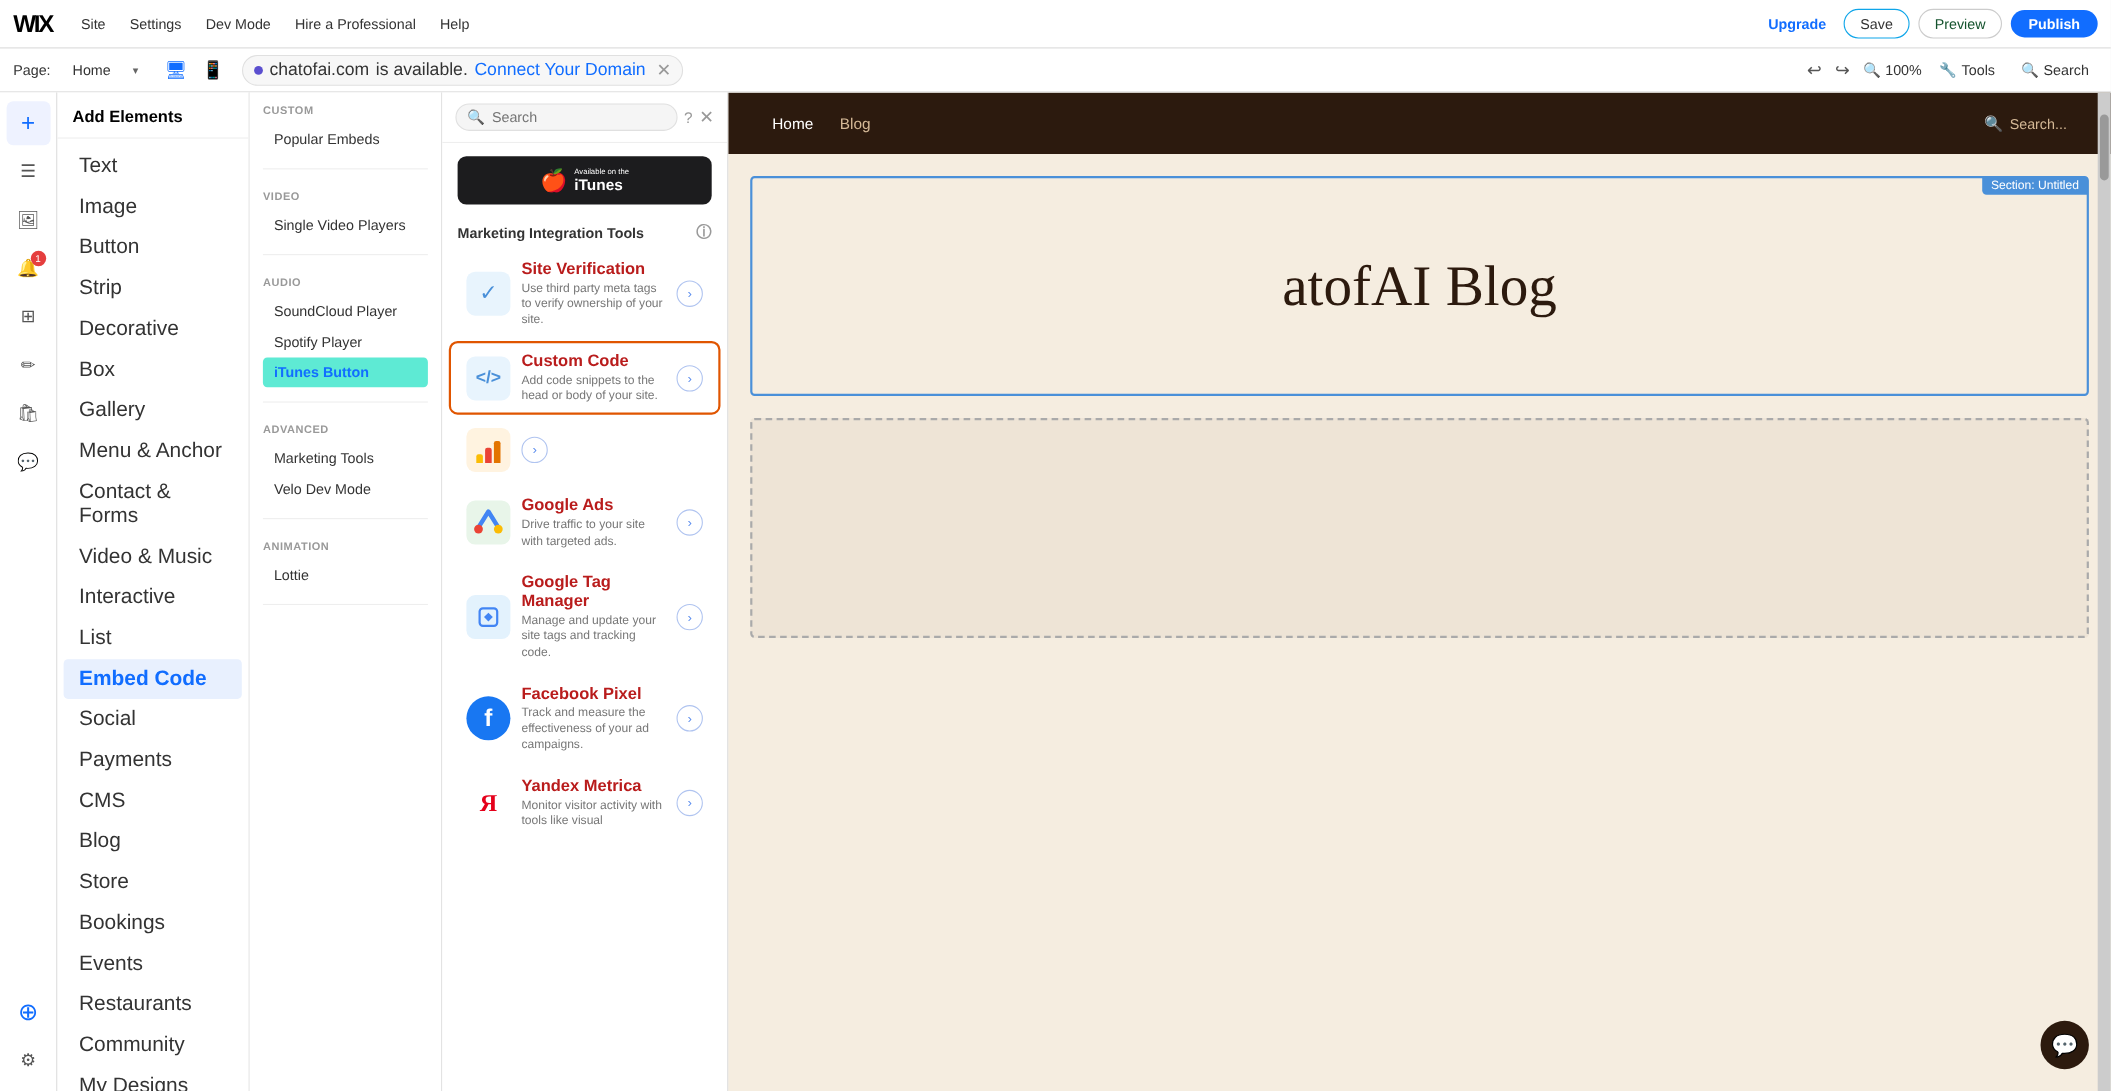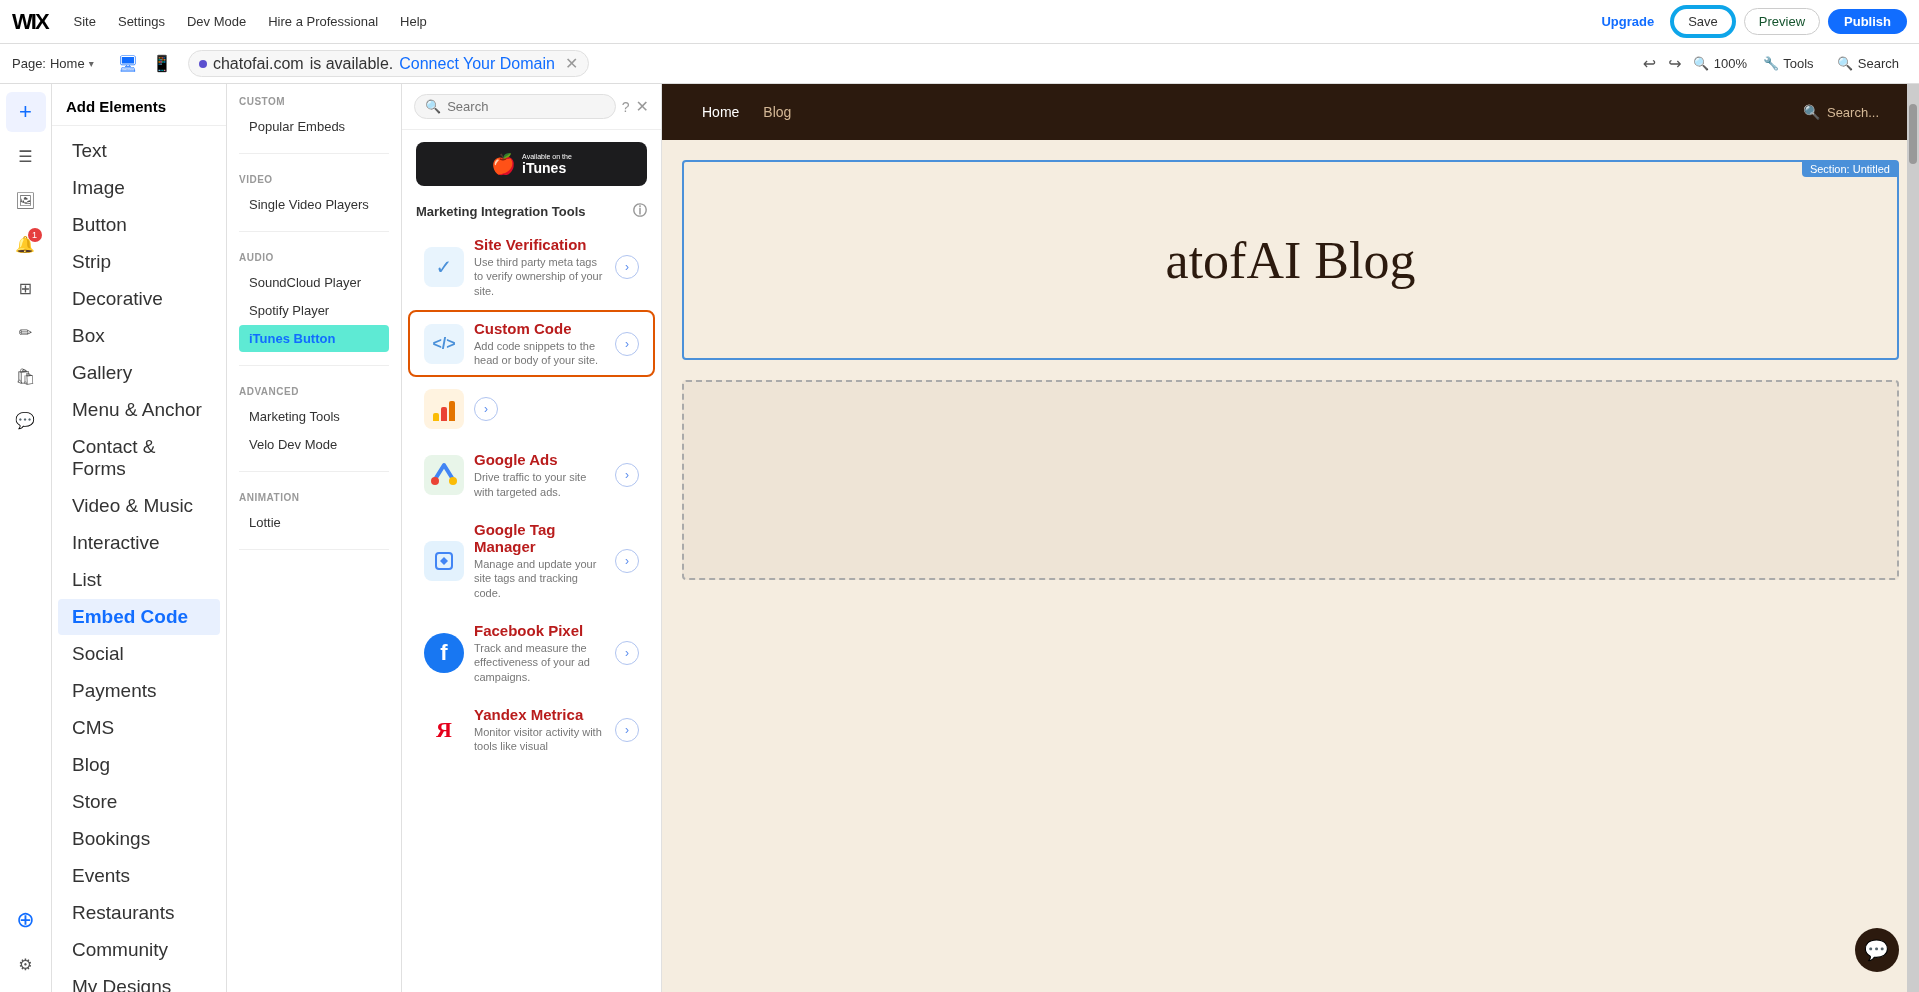--- a/index.html
+++ b/index.html
@@ -9,31 +9,31 @@
     #topbar {
       display: flex; align-items: center; height: 44px;
       background: #fff; border-bottom: 1px solid #ddd;
       padding: 0 12px; gap: 16px; position: relative; z-index: 100;
     }
     #topbar .top-nav { display: flex; gap: 2px; }
     #topbar .top-nav span { padding: 4px 10px; cursor: pointer; font-size: 13px; color: #333; border-radius: 4px; }
     #topbar .spacer { flex: 1; }
     #topbar .top-actions { display: flex; align-items: center; gap: 8px; }
     .btn-upgrade { color: #116dff; font-weight: 600; font-size: 13px; cursor: pointer; padding: 4px 8px; border-radius: 4px; }
-    .btn-save { background: none; border: 4px solid #0ea5e9; color: #333; padding: 5px 14px; border-radius: 18px; cursor: pointer; font-size: 13px; }
+    .btn-save { background: none; border: 1px solid #0ea5e9; color: #333; padding: 5px 14px; border-radius: 18px; cursor: pointer; font-size: 13px; }
     .btn-preview { background: none; border: 1px solid #ccc; color: #14532d; padding: 5px 14px; border-radius: 18px; cursor: pointer; font-size: 13px; }
     .btn-publish { background: #116dff; color: #fff; border: none; padding: 5px 16px; border-radius: 18px; cursor: pointer; font-size: 13px; font-weight: 600; }
 
     
     #secondbar {
       display: flex; align-items: center; height: 40px;
       background: #fff; border-bottom: 1px solid #ddd;
       padding: 0 12px; gap: 12px; z-index: 99;
     }
-    .page-selector { display: flex; align-items: center; gap: 4px; font-size: 13px; color: #333; cursor: pointer; }
+    .page-selector { display: flex; align-items: center; gap: 20px; font-size: 13px; color: #333; cursor: pointer; }
     .page-selector .chevron { font-size: 10px; color: #666; }
     .device-icons { display: flex; gap: 6px; margin-left: 8px; }
     .device-icon { font-size: 16px; color: #555; cursor: pointer; padding: 2px 4px; }
     .device-icon.active { color: #116dff; }
     .domain-bar { display: flex; align-items: center; gap: 6px; background: #f7f7f7; border: 1px solid #e0e0e0; border-radius: 20px; padding: 3px 10px; font-size: 16px; color: #333; }
     .domain-bar .dot { width: 8px; height: 8px; background: #5b4fcf; border-radius: 50%; }
     .domain-available { color: #116dff; cursor: pointer; font-weight: 500; }
     .domain-close { color: #999; cursor: pointer; margin-left: 4px; }
     .secondbar-right { margin-left: auto; display: flex; align-items: center; gap: 8px; }
     .undo-redo { display: flex; gap: 4px; }

